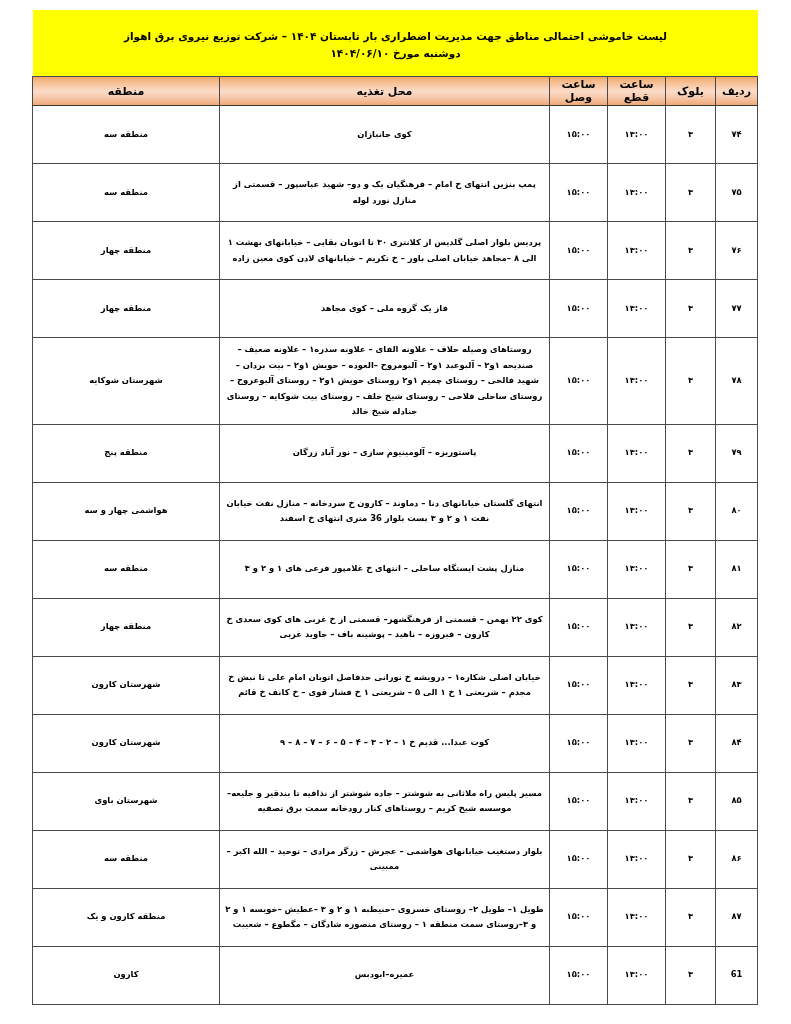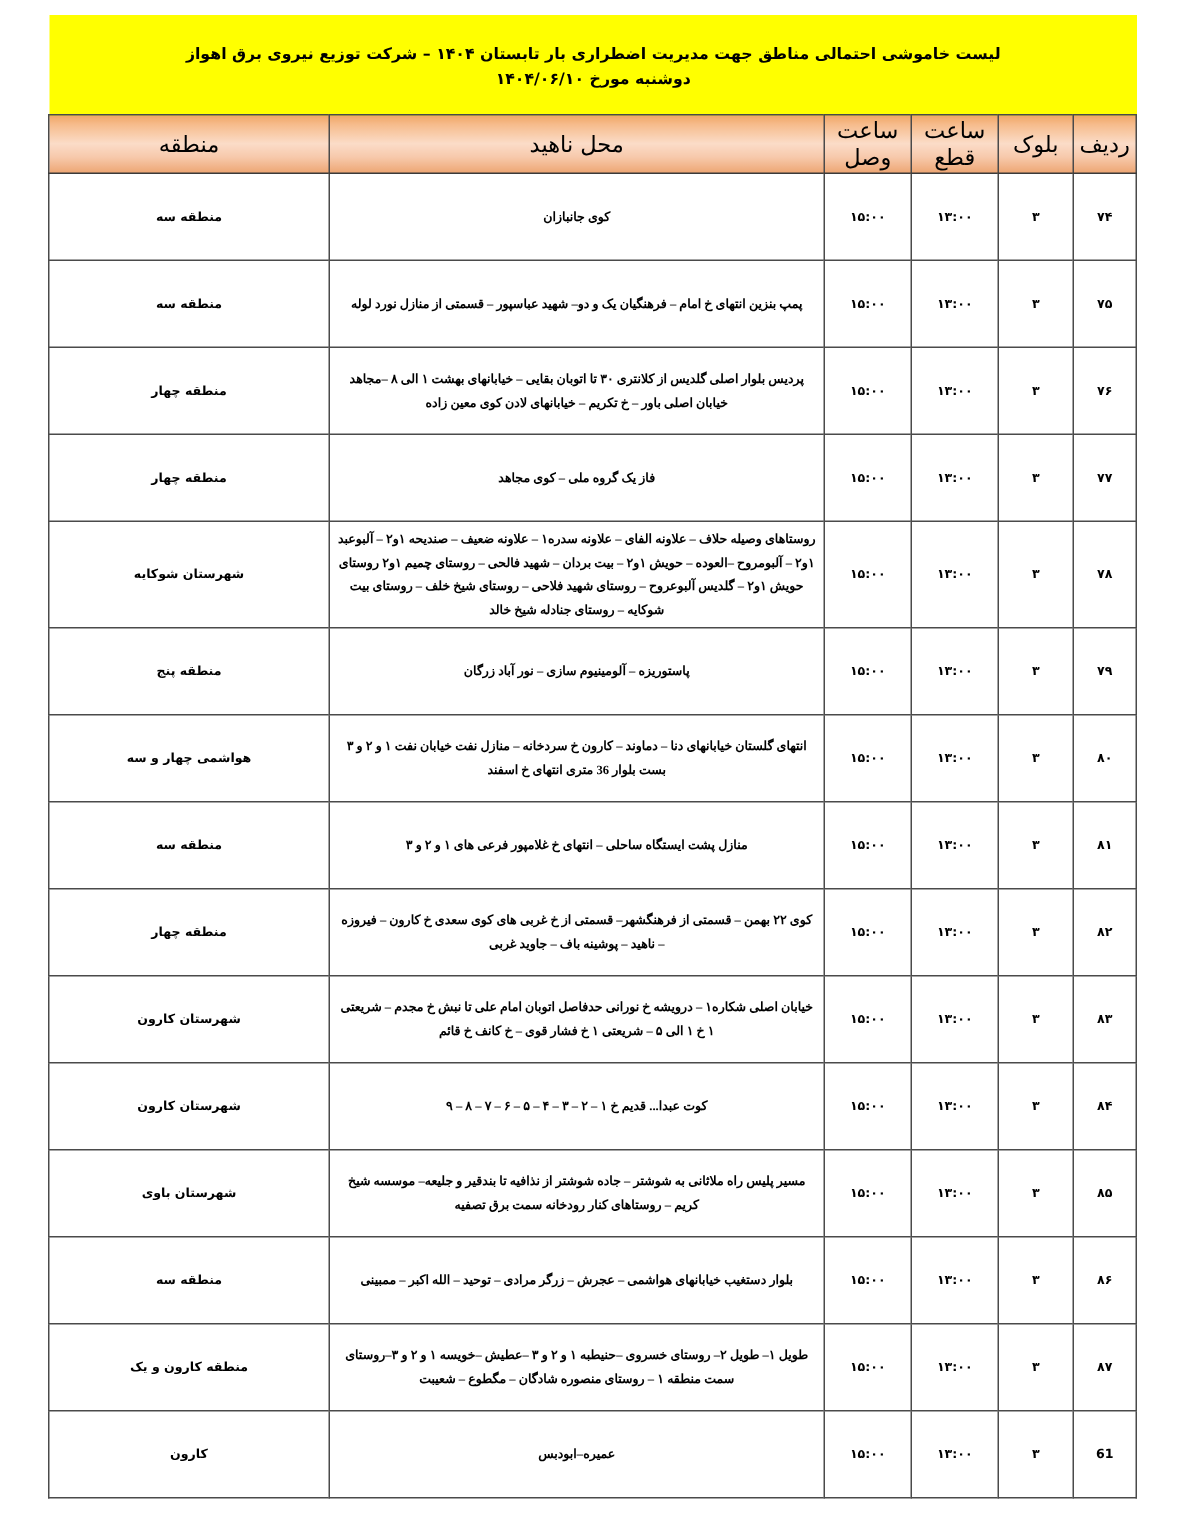--- a/index.html
+++ b/index.html
@@ -65,22 +65,22 @@
   .outage-table td {
     border: 1px solid #4a4a4a;
     text-align: center;
     vertical-align: middle;
     color: #000000;
   }
 
   .outage-table thead th {
     height: 22px;
     padding: 1px 2px;
-    font-size: 15px;
-    font-weight: normal;
+    font-size: 11px;
+    font-weight: bold;
     background: linear-gradient(to bottom,
                 #f0a868 0%,
                 #f6bb8b 14%,
                 #fbdcc8 48%,
                 #f7c9ab 72%,
                 #eda572 100%);
     border-bottom: 1px solid #3a3a3a;
   }
 
   .outage-table tbody td {
@@ -95,21 +95,20 @@
   .col-row    { width: 42px; }
   .col-block  { width: 50px; }
   .col-off    { width: 58px; }
   .col-on     { width: 58px; }
   .col-feed   { width: 330px; }
   .col-region { width: 187px; }
 
   td.cell-feed {
     padding-right: 9px;
     padding-left: 9px;
-    font-family: Liberation Serif, serif;
   }
   td.cell-region { font-size: 8.6px; }
   td.cell-row,
   td.cell-block,
   td.cell-off,
   td.cell-on { font-size: 9.2px; }
 
   tbody tr { height: 58px; }
 </style>
 </head>
@@ -130,21 +129,21 @@
       <col class="col-on">
       <col class="col-feed">
       <col class="col-region">
     </colgroup>
     <thead>
       <tr>
         <th>ردیف</th>
         <th>بلوک</th>
         <th>ساعت قطع</th>
         <th>ساعت وصل</th>
-        <th>محل ناهید</th>
+        <th>محل تغذیه</th>
         <th>منطقه</th>
       </tr>
     </thead>
     <tbody id="table-body">
         <tr>
           <td class="cell-row">۷۴</td>
           <td class="cell-block">۳</td>
           <td class="cell-off">۱۳:۰۰</td>
           <td class="cell-on">۱۵:۰۰</td>
           <td class="cell-feed">کوی جانبازان</td>
@@ -172,21 +171,21 @@
           <td class="cell-off">۱۳:۰۰</td>
           <td class="cell-on">۱۵:۰۰</td>
           <td class="cell-feed">فاز یک گروه ملی – کوی مجاهد</td>
           <td class="cell-region">منطقه چهار</td>
         </tr>
         <tr>
           <td class="cell-row">۷۸</td>
           <td class="cell-block">۳</td>
           <td class="cell-off">۱۳:۰۰</td>
           <td class="cell-on">۱۵:۰۰</td>
-          <td class="cell-feed">روستاهای وصیله حلاف – علاونه الفای – علاونه سدره۱ – علاونه ضعیف – صندیحه ۱و۲ – آلبوعبد ۱و۲ – آلبومروح –العوده – حویش ۱و۲ – بیت بردان – شهید فالحی – روستای چمیم ۱و۲ روستای حویش ۱و۲ – گلدیس آلبوعروح – روستای شهید فلاحی – روستای شیخ خلف – روستای بیت شوکایه – روستای جنادله شیخ خالد</td>
+          <td class="cell-feed">روستاهای وصیله حلاف – علاونه الفای – علاونه سدره۱ – علاونه ضعیف – صندیحه ۱و۲ – آلبوعبد ۱و۲ – آلبومروح –العوده – حویش ۱و۲ – بیت بردان – شهید فالحی – روستای چمیم ۱و۲ روستای حویش ۱و۲ – روستای آلبوعروح – روستای ساحلی فلاحی – روستای شیخ خلف – روستای بیت شوکایه – روستای جنادله شیخ خالد</td>
           <td class="cell-region">شهرستان شوکایه</td>
         </tr>
         <tr>
           <td class="cell-row">۷۹</td>
           <td class="cell-block">۳</td>
           <td class="cell-off">۱۳:۰۰</td>
           <td class="cell-on">۱۵:۰۰</td>
           <td class="cell-feed">پاستوریزه – آلومینیوم سازی – نور آباد زرگان</td>
           <td class="cell-region">منطقه پنج</td>
         </tr>

